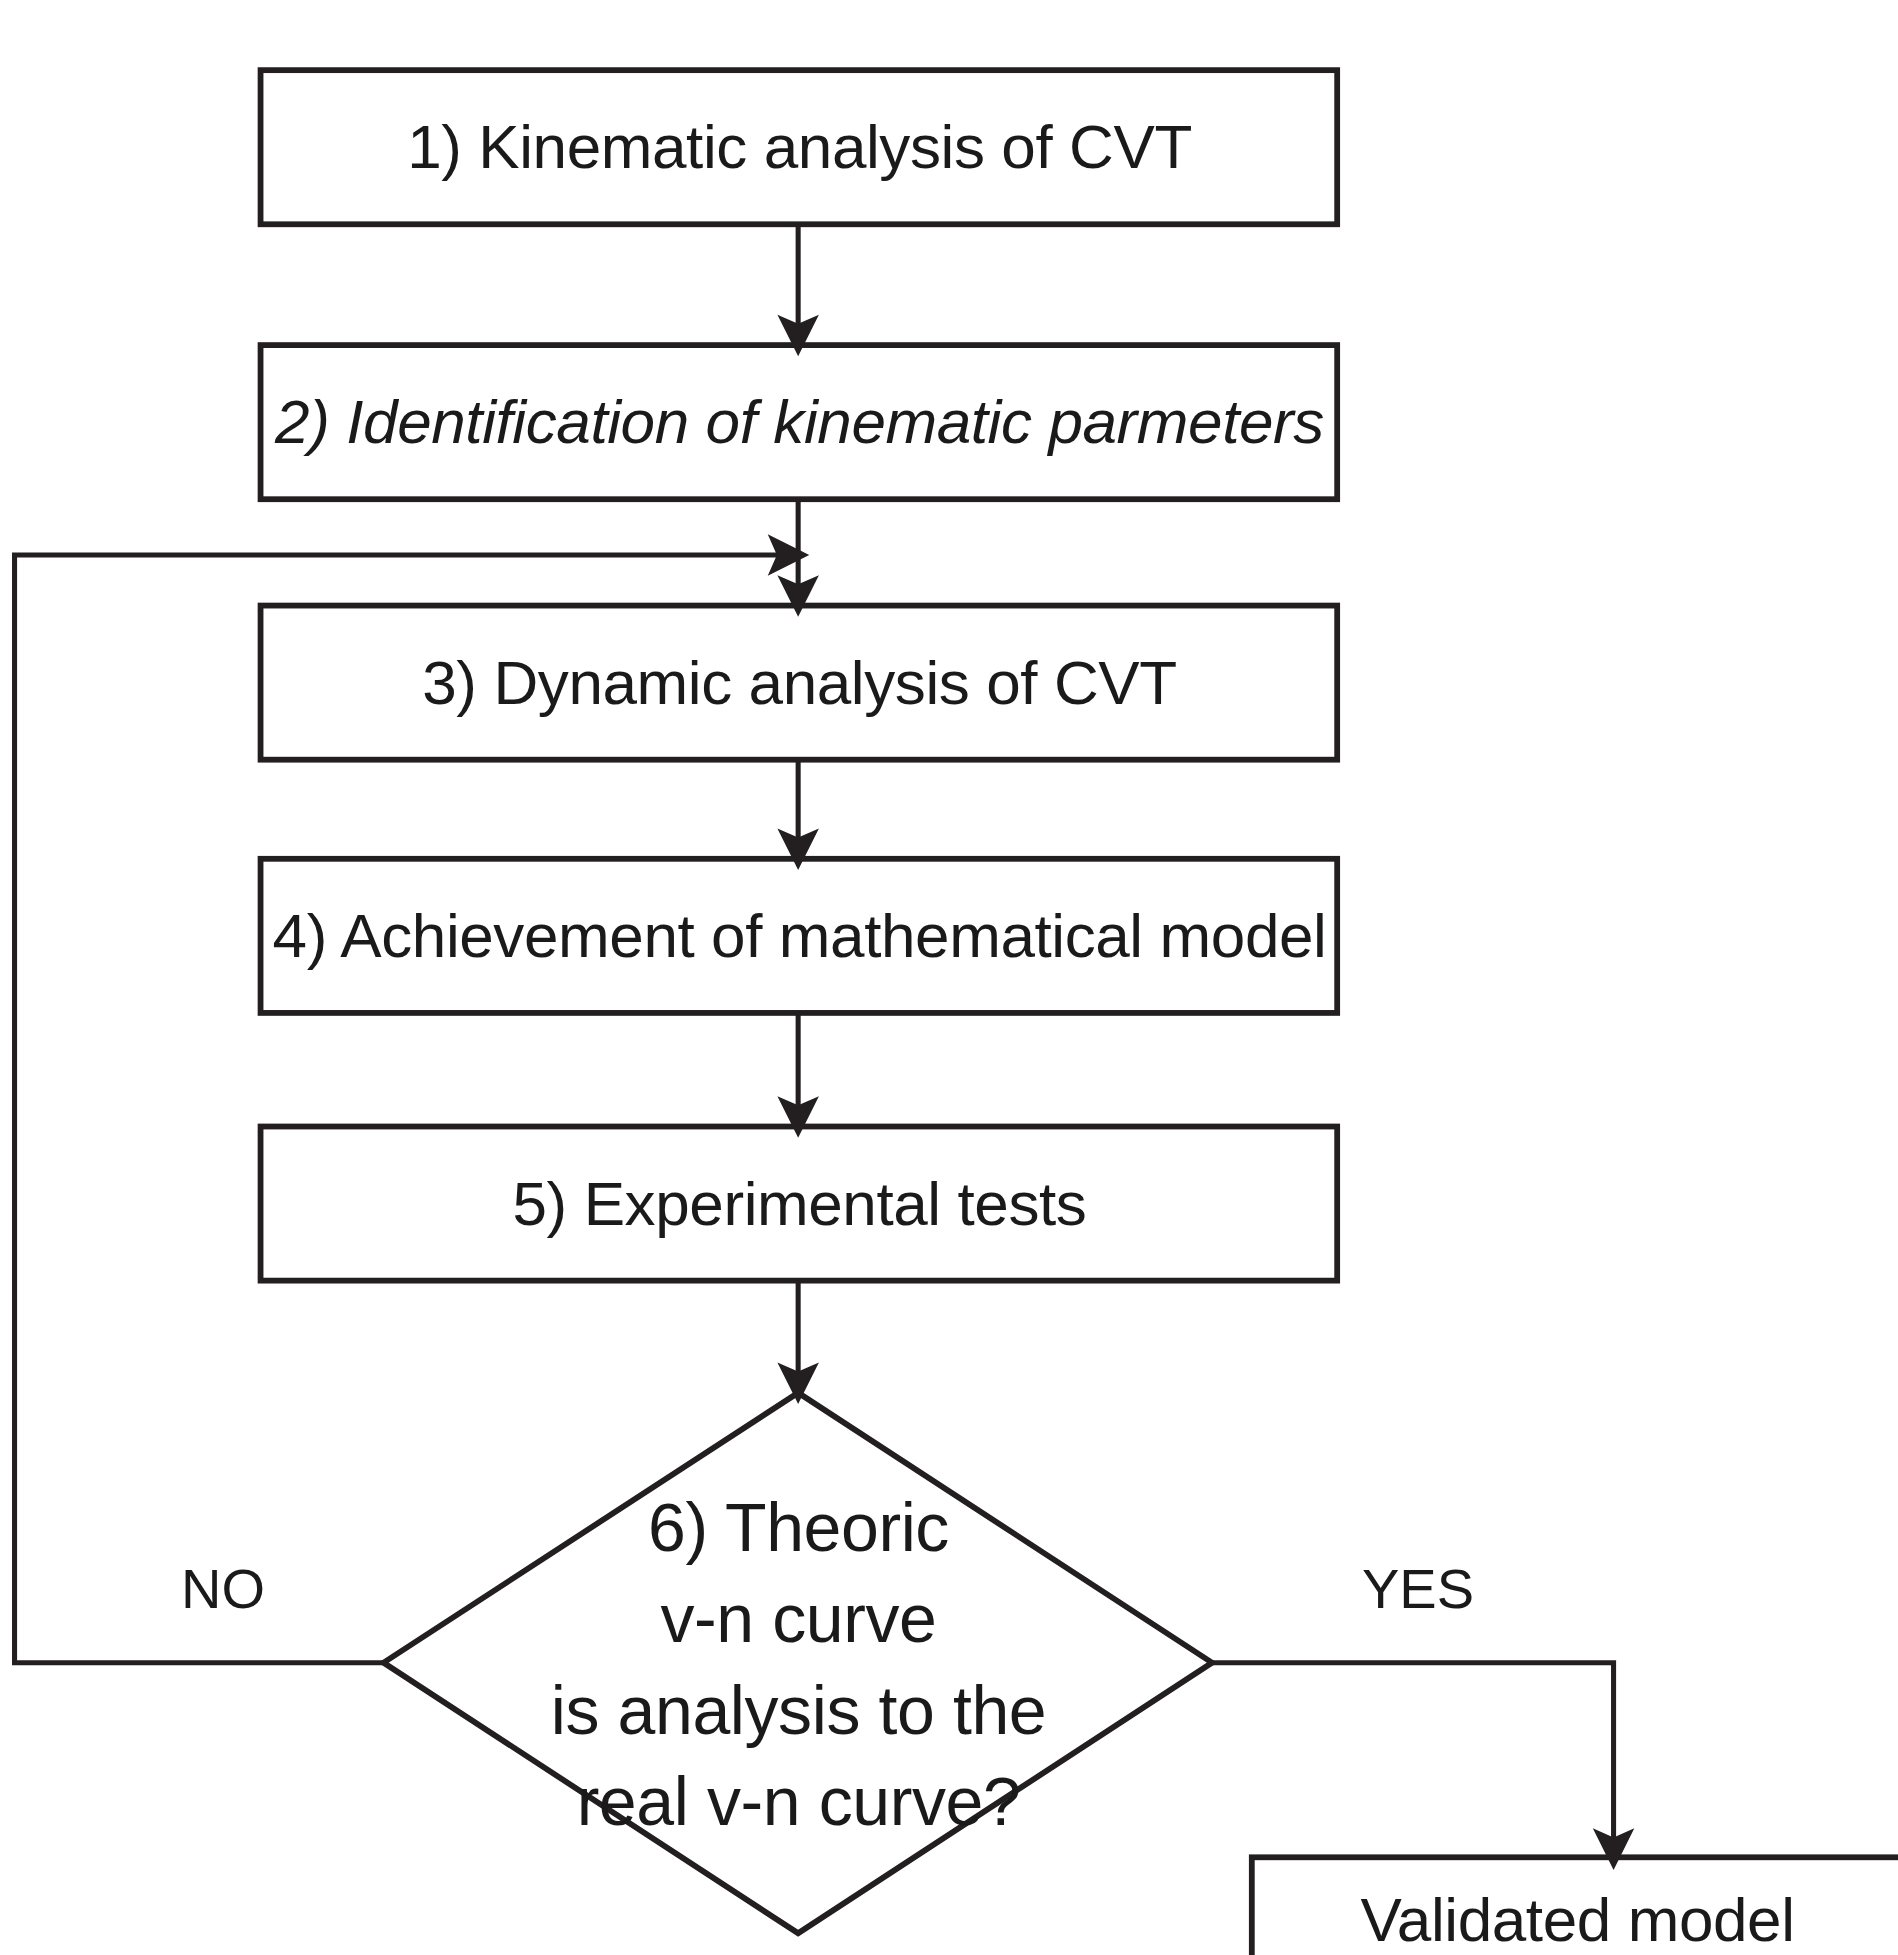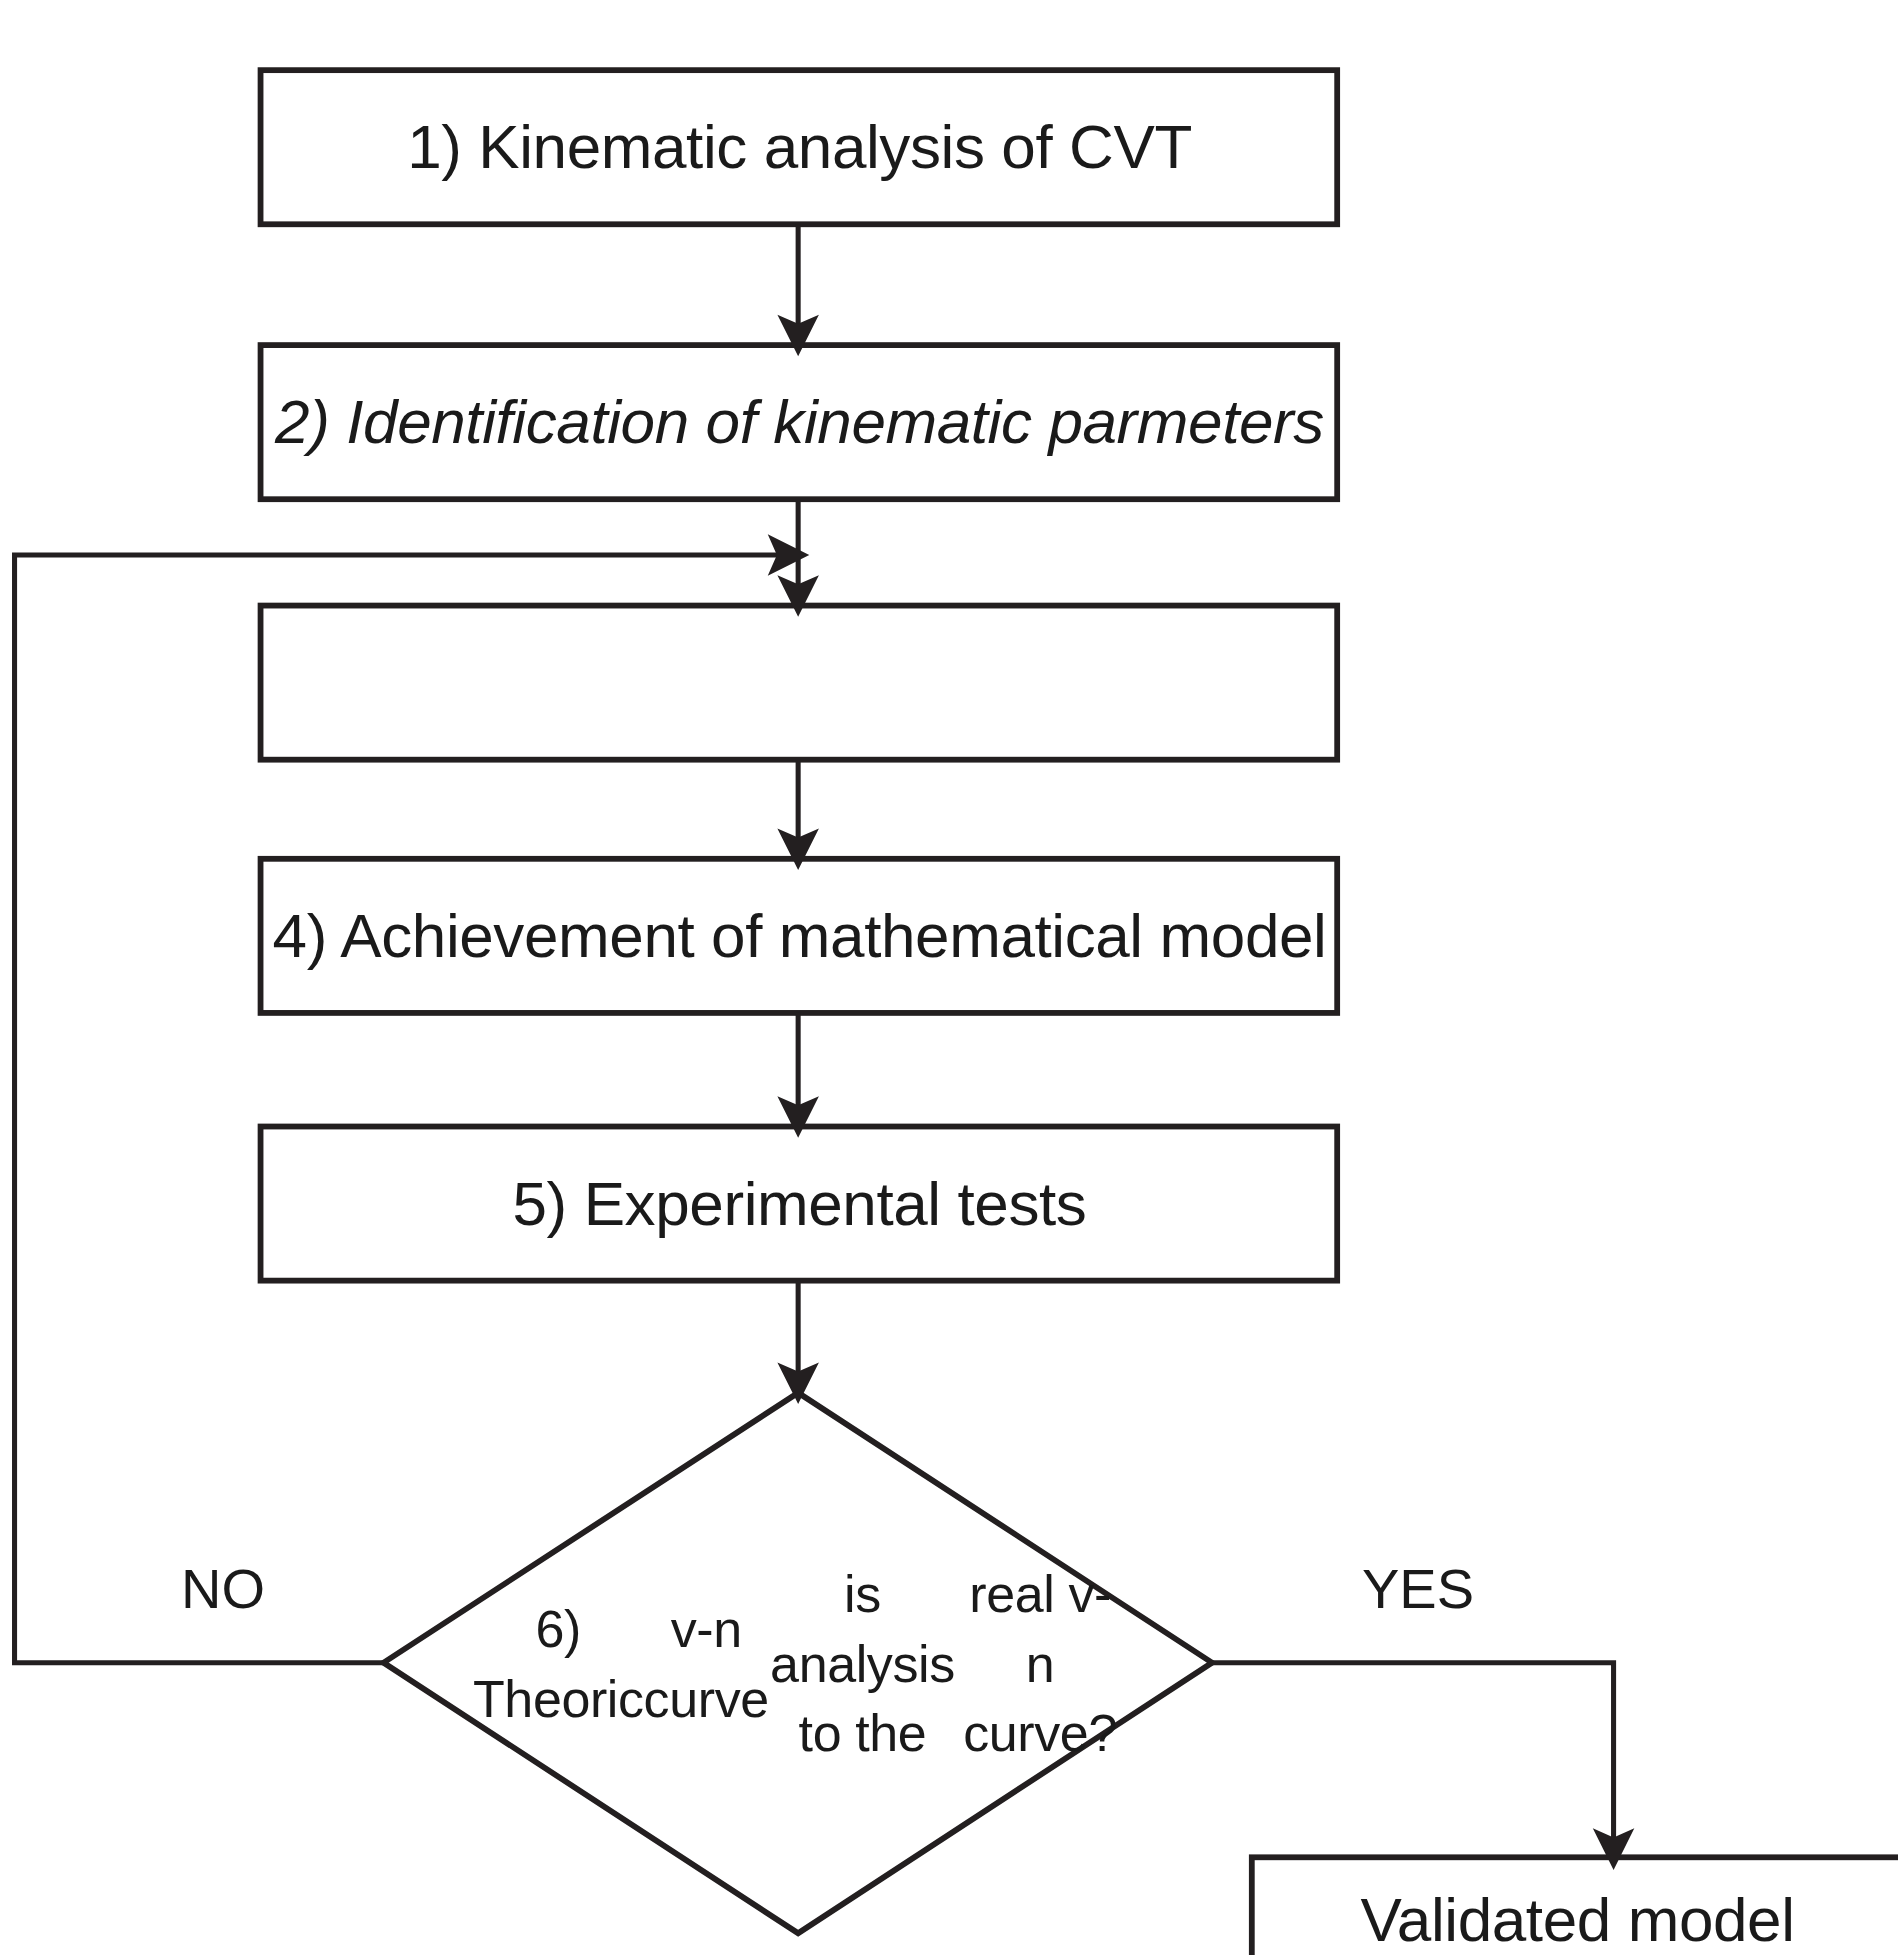--- a/index.html
+++ b/index.html
@@ -39,24 +39,24 @@
     font-weight: 400;
     letter-spacing: -0.4px;
     white-space: nowrap;
     pointer-events: none;
   }
   .box-label {
     font-size: 62px;
     line-height: 1.05;
   }
   .diamond-label {
-    font-size: 52px;
+    font-size: 68px;
     line-height: 1.34;
     white-space: normal;
-    flex-direction: row;
+    flex-direction: column;
   }
   .diamond-label span { display: block; }
   .edge-label {
     position: absolute;
     font-size: 56px;
     color: #1a1a1a;
     font-family: Liberation Sans, sans-serif;
     letter-spacing: 0px;
     white-space: nowrap;
   }
@@ -108,20 +108,21 @@
 
     <g stroke="#231f20" stroke-width="7" fill="none">
       <path d="M1675,2233 L2230,2233 L2230,2490" marker-end="url(#arrowhead)"></path>
     </g>
   </svg>
 
   <div class="node-label box-label" style="left:261px; top:23px; width:1077px; height:154px;">1) Kinematic analysis of CVT</div>
 
   <div class="node-label box-label" style="left:261px; top:298px; width:1077px; height:154px;font-style:italic;">2) Identification of kinematic parmeters</div>
 
+  <div class="node-label box-label" style="left:261px; top:559px; width:1077px; height:154px;">3) Dynamic analysis of CVT</div>
 
   <div class="node-label box-label" style="left:261px; top:812px; width:1077px; height:154px;">4) Achievement of mathematical model</div>
 
   <div class="node-label box-label" style="left:261px; top:1080px; width:1077px; height:154px;">5) Experimental tests</div>
 
   <div class="node-label diamond-label" style="left:473px; top:1415px; width:651px; height:405px;">
     <span>6) Theoric</span>
     <span>v-n curve</span>
     <span>is analysis to the</span>
     <span>real v-n curve?</span>

